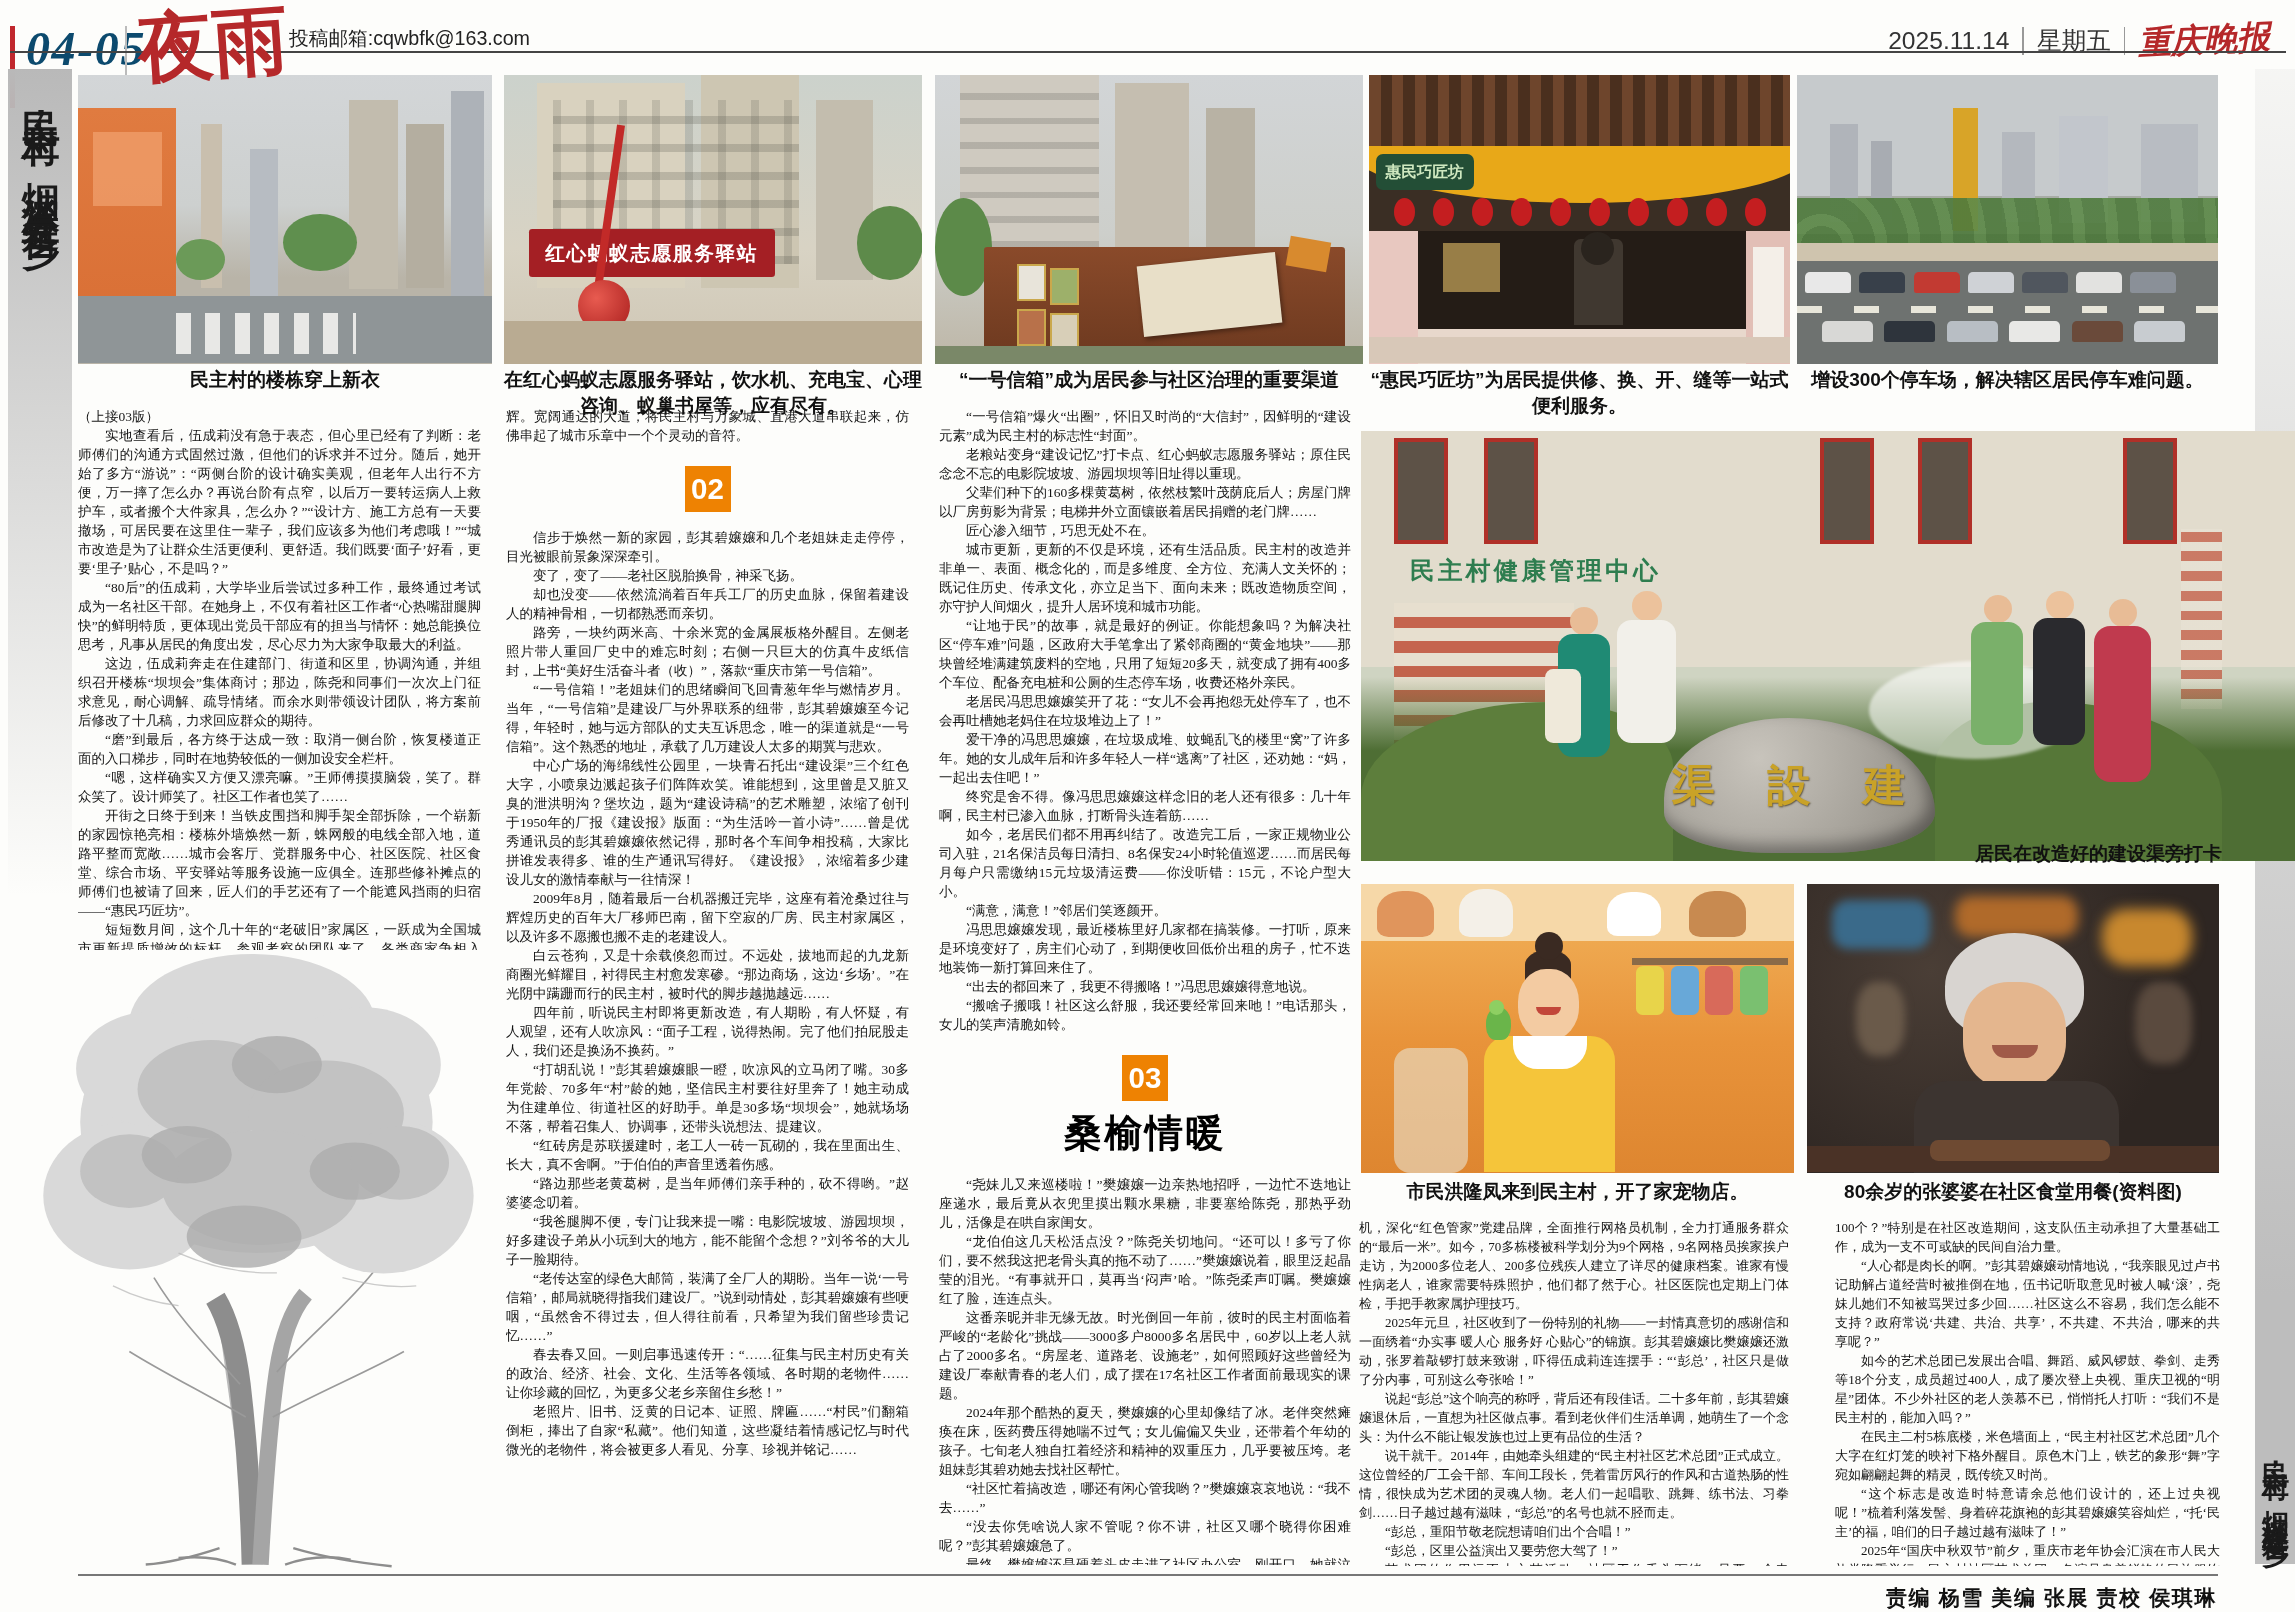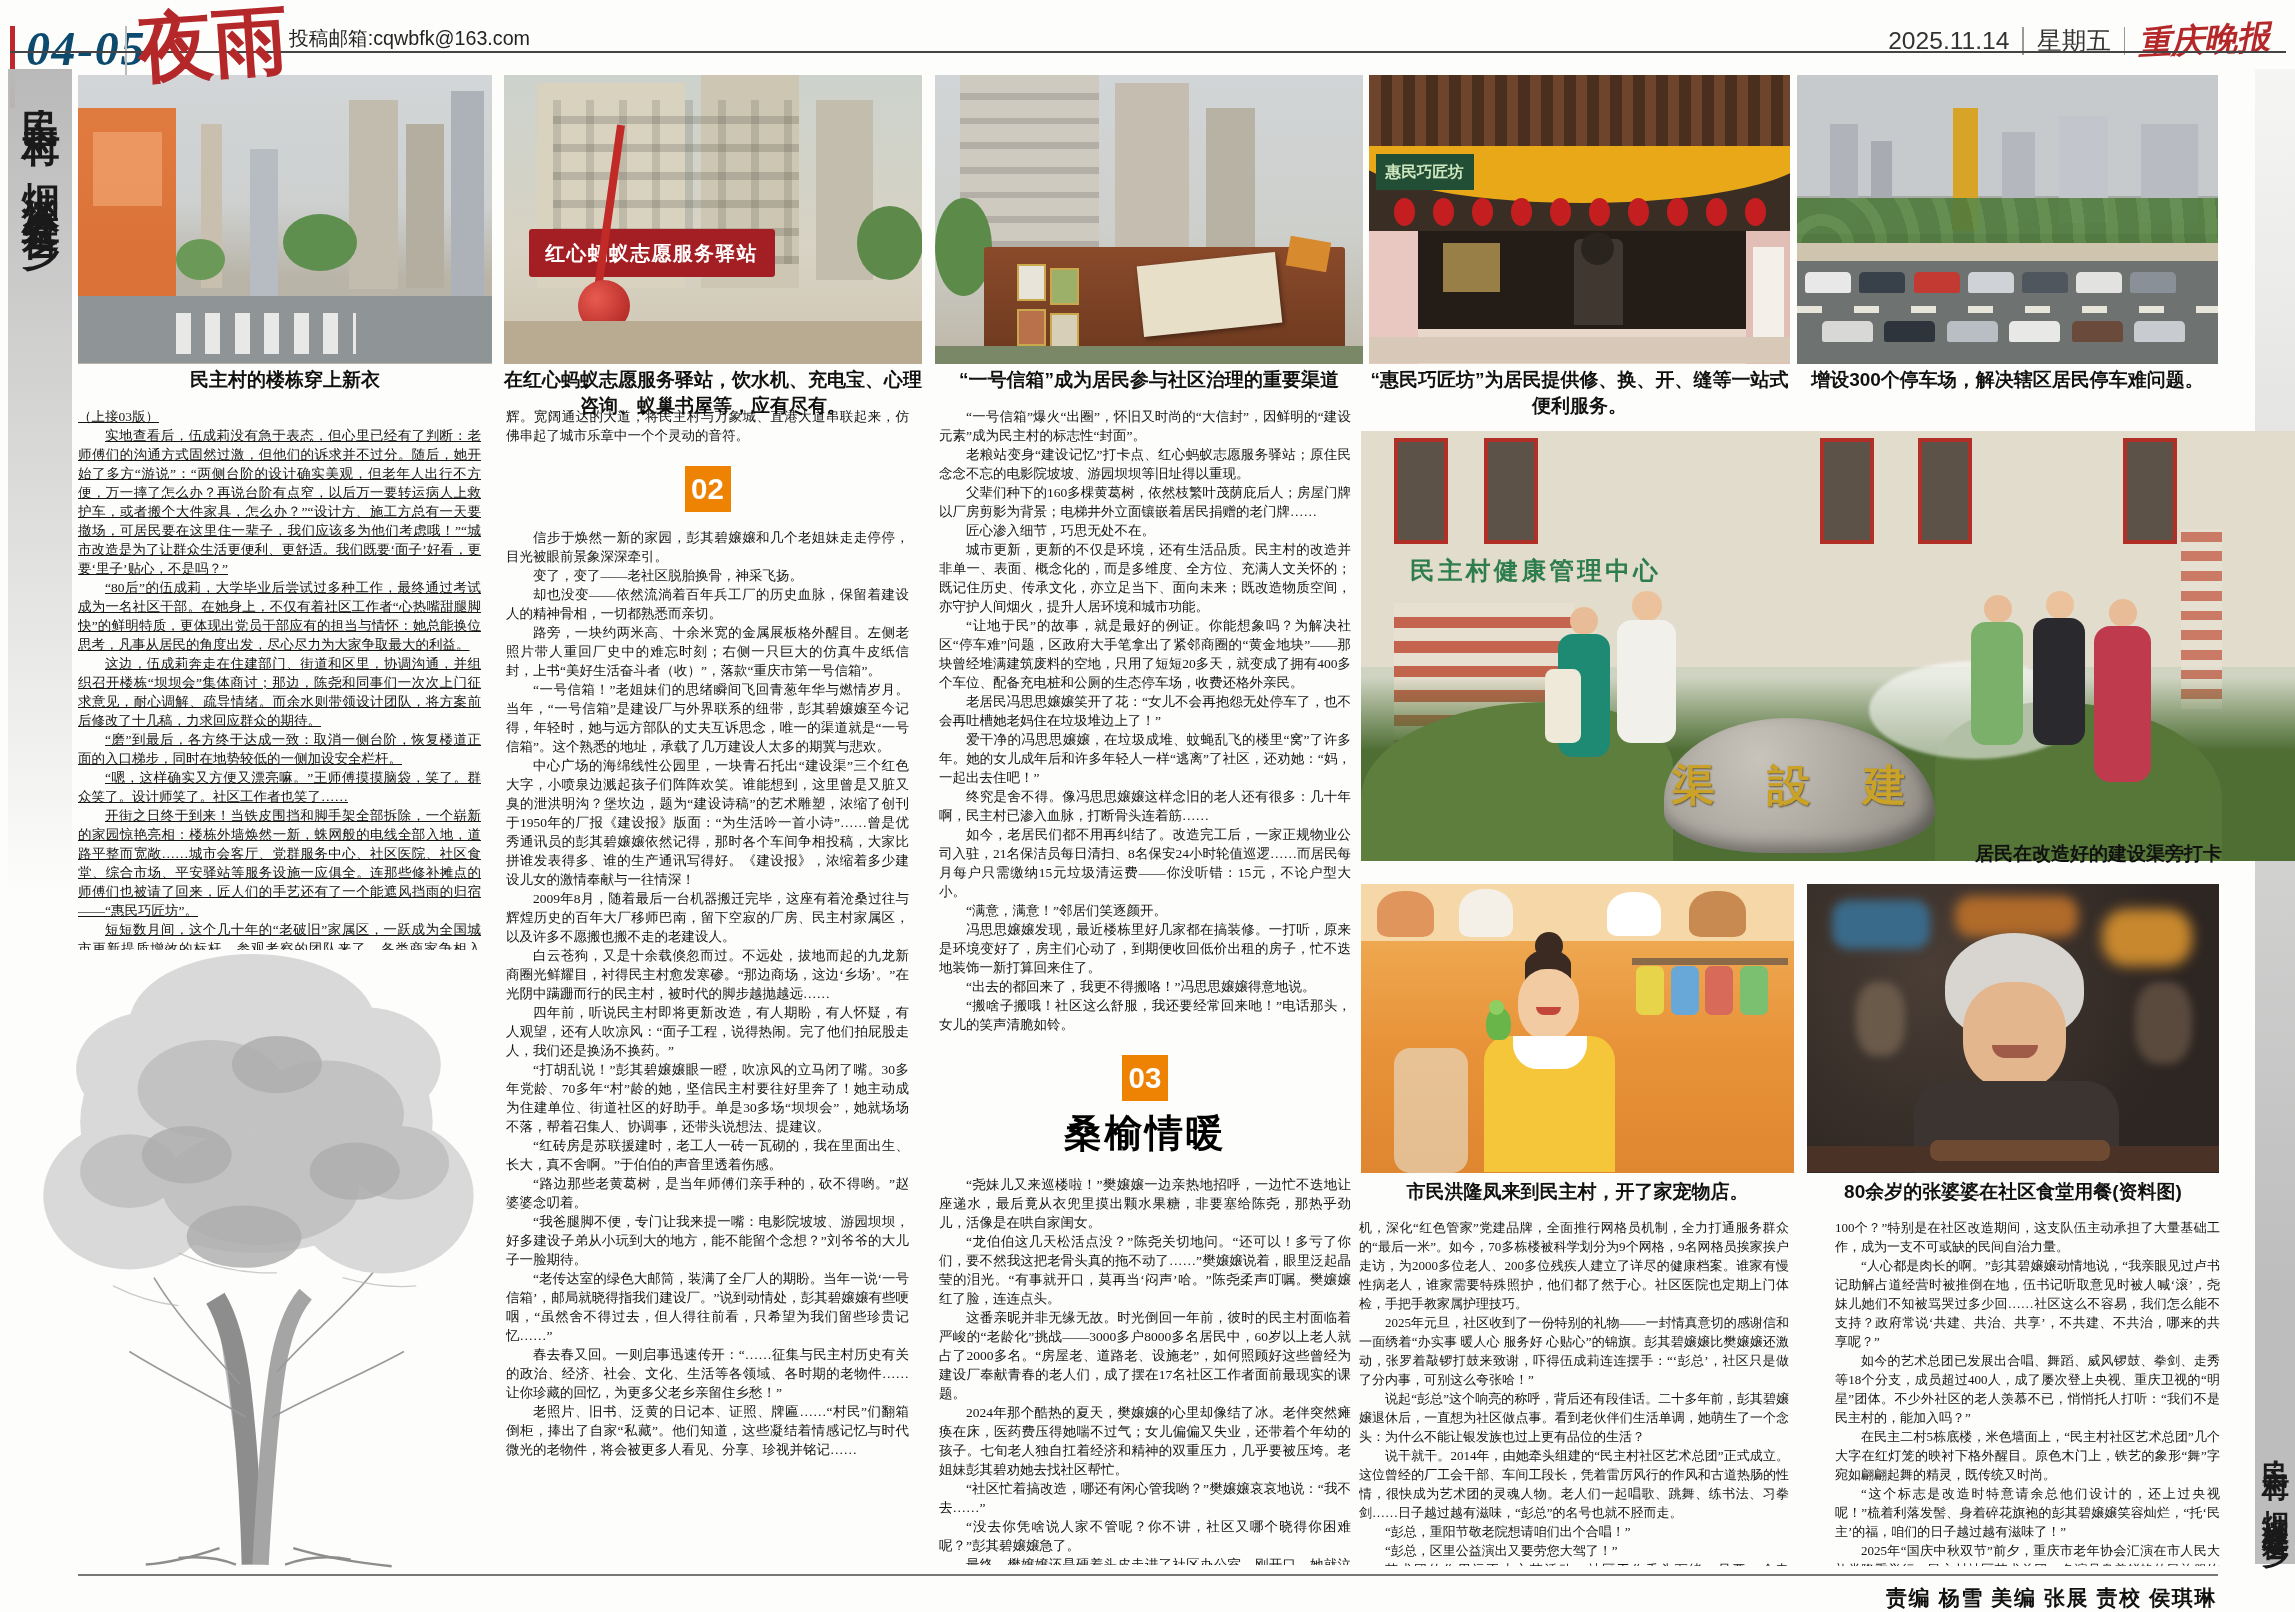--- a/index.html
+++ b/index.html
@@ -116,21 +116,21 @@
     <div class="d" style="left:82px;top:234px;width:24.6px;height:33px;background:#b8714a;border:2.5px solid #caa84c;"></div>
     <div class="d" style="left:115px;top:238px;width:24.6px;height:33px;background:#d8cfb8;border:2.5px solid #caa84c;"></div>
     <div class="d" style="left:353px;top:164px;width:41px;height:29.5px;background:#d88a2e;transform:rotate(10deg);"></div>
     <div class="d" style="left:0;top:271px;width:100%;height:18px;background:#7a8868;"></div>
   </div>
 
   <div class="abs photo" style="left:1369px;top:75px;width:421px;height:289px;">
     <div class="d" style="left:0;top:0;width:100%;height:100%;background:linear-gradient(#5a3a28 0 26%,#3a2e24 26% 60%,#e8d8cc 60%);"></div>
     <div class="d" style="left:0;top:0;width:100%;height:74px;background:repeating-linear-gradient(90deg,#6e452c 0 11.5px,#4a2f1e 11.5px 23px);"></div>
     <div class="d" style="left:-16.4px;top:71px;width:459px;height:57px;background:#e8a818;border-radius:0 0 55% 55%/0 0 100% 100%;"></div>
-    <div class="d" style="left:6.6px;top:79px;width:98px;height:36px;background:#234e36;display:flex;align-items:center;justify-content:center;">
+    <div class="d" style="left:6.6px;top:79px;width:98px;height:36px;background:#234e36;display:flex;align-items:center;justify-content:center;border-radius:7px;">
       <span style="font:bold 15.6px 'Liberation Sans',sans-serif;color:#cfe8c0;">惠民巧匠坊</span>
     </div>
     <div class="d" style="left:24.6px;top:123px;width:377px;height:33px;display:flex;gap:18px;">
       <span class="lantern"></span>
         <span class="lantern"></span>
         <span class="lantern"></span>
         <span class="lantern"></span>
       <span class="lantern"></span>
         <span class="lantern"></span>
         <span class="lantern"></span>
@@ -177,21 +177,21 @@
         <span class="car" style="width:51px;background:#c8ccd0;"></span>
     </div>
   </div>
 
   <div class="abs caption" style="left:78px;top:367px;width:414px;">民主村的楼栋穿上新衣</div>
   <div class="abs caption" style="left:504px;top:367px;width:418px;">在红心蚂蚁志愿服务驿站，饮水机、充电宝、心理咨询、蚁巢书屋等，应有尽有。</div>
   <div class="abs caption" style="left:935px;top:367px;width:428px;">“一号信箱”成为居民参与社区治理的重要渠道</div>
   <div class="abs caption" style="left:1369px;top:367px;width:421px;">“惠民巧匠坊”为居民提供修、换、开、缝等一站式便利服务。</div>
   <div class="abs caption" style="left:1797px;top:367px;width:421px;">增设300个停车场，解决辖区居民停车难问题。</div>
 
-  <div class="abs col" style="left:78px;top:407px;width:403px;height:543px;text-decoration:underline;">
+  <div class="abs col" style="left:78px;top:407px;width:403px;height:543px;">
     <p class="cont">（上接03版）</p>
     <div>
         <p>实地查看后，伍成莉没有急于表态，但心里已经有了判断：老师傅们的沟通方式固然过激，但他们的诉求并不过分。随后，她开始了多方“游说”：“两侧台阶的设计确实美观，但老年人出行不方便，万一摔了怎么办？再说台阶有点窄，以后万一要转运病人上救护车，或者搬个大件家具，怎么办？”“设计方、施工方总有一天要撤场，可居民要在这里住一辈子，我们应该多为他们考虑哦！”“城市改造是为了让群众生活更便利、更舒适。我们既要‘面子’好看，更要‘里子’贴心，不是吗？”</p>
         <p>“80后”的伍成莉，大学毕业后尝试过多种工作，最终通过考试成为一名社区干部。在她身上，不仅有着社区工作者“心热嘴甜腿脚快”的鲜明特质，更体现出党员干部应有的担当与情怀：她总能换位思考，凡事从居民的角度出发，尽心尽力为大家争取最大的利益。</p>
         <p>这边，伍成莉奔走在住建部门、街道和区里，协调沟通，并组织召开楼栋“坝坝会”集体商讨；那边，陈尧和同事们一次次上门征求意见，耐心调解、疏导情绪。而余水则带领设计团队，将方案前后修改了十几稿，力求回应群众的期待。</p>
         <p>“磨”到最后，各方终于达成一致：取消一侧台阶，恢复楼道正面的入口梯步，同时在地势较低的一侧加设安全栏杆。</p>
         <p>“嗯，这样确实又方便又漂亮嘛。”王师傅摸摸脑袋，笑了。群众笑了。设计师笑了。社区工作者也笑了……</p>
         <p>开街之日终于到来！当铁皮围挡和脚手架全部拆除，一个崭新的家园惊艳亮相：楼栋外墙焕然一新，蛛网般的电线全部入地，道路平整而宽敞……城市会客厅、党群服务中心、社区医院、社区食堂、综合市场、平安驿站等服务设施一应俱全。连那些修补摊点的师傅们也被请了回来，匠人们的手艺还有了一个能遮风挡雨的归宿——“惠民巧匠坊”。</p>
         <p>短短数月间，这个几十年的“老破旧”家属区，一跃成为全国城市更新提质增效的标杆。参观考察的团队来了，各类商家争相入驻，社区日均人流量接近两万，临街商铺租金节节攀升，整个片区的经济价值与活力大幅提升。</p>
       </div>

